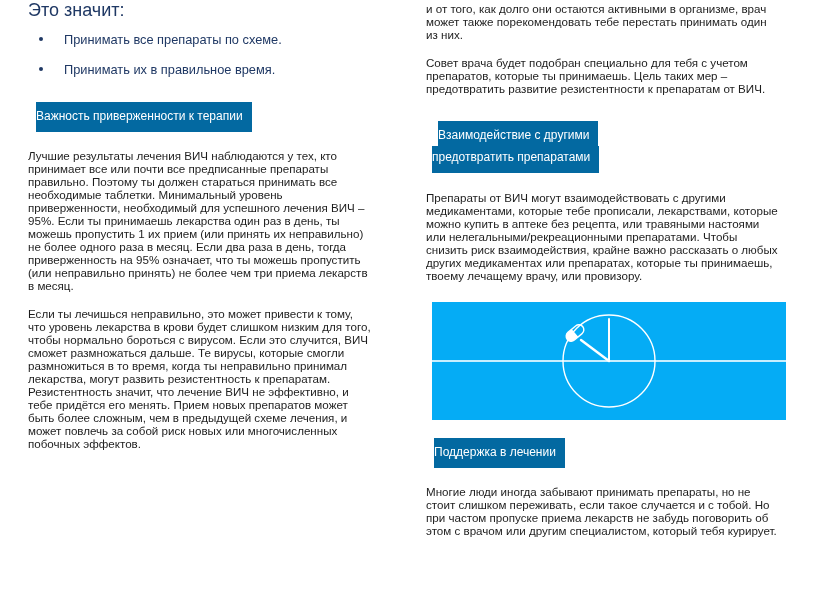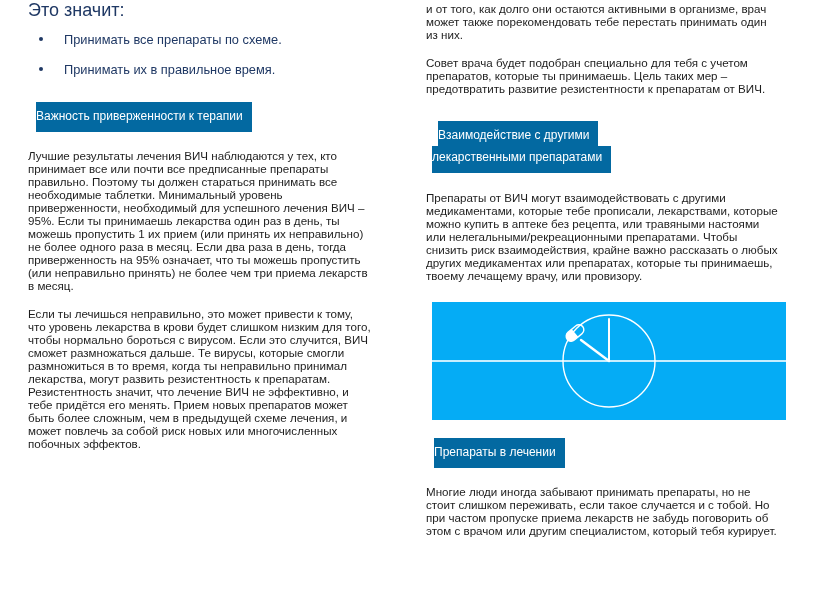--- a/index.html
+++ b/index.html
@@ -165,21 +165,21 @@
   </div>
 
   <div class="col col-right">
 
     <p class="body" style="padding-top:2px;">и от того, как долго они остаются активными в организме, врач может также порекомендовать тебе перестать принимать  один из них.</p>
 
     <p class="body">Совет врача будет подобран специально для тебя с учетом препаратов, которые ты принимаешь. Цель таких мер – предотвратить развитие резистентности к препаратам от ВИЧ.</p>
 
     <div class="heading two-line heading-interaction">
       <span class="hl l1">Взаимодействие с другими</span>
-      <span class="hl l2">лекарственными препаратами</span>
+      <span class="hl l2">предотвратить препаратами</span>
     </div>
 
     <p class="body">Препараты от ВИЧ могут взаимодействовать с другими медикаментами, которые тебе прописали, лекарствами, которые можно купить в аптеке без рецепта,  или травяными настоями или нелегальными/рекреационными препаратами.  Чтобы снизить риск взаимодействия, крайне важно рассказать о любых других медикаментах или препаратах, которые ты принимаешь, твоему лечащему врачу, или провизору.</p>
 
     <div class="illustration">
       <div class="divider"></div>
       <svg width="354" height="118" viewBox="0 0 354 118" aria-hidden="true">
 
         <circle cx="177" cy="59" r="46" fill="none" stroke="#ffffff" stroke-width="1.4"></circle>
 
@@ -188,20 +188,20 @@
         <line x1="177" y1="59" x2="149" y2="38" stroke="#ffffff" stroke-width="2.4" stroke-linecap="round"></line>
 
         <g transform="translate(143,31) rotate(-40)">
           <rect x="-10" y="-5" width="20" height="10" rx="5" ry="5" fill="none" stroke="#ffffff" stroke-width="1.4"></rect>
           <path d="M -10 0 a 5 5 0 0 1 5 -5 L 0 -5 L 0 5 L -5 5 a 5 5 0 0 1 -5 -5 z" fill="#ffffff"></path>
         </g>
       </svg>
     </div>
 
     <div class="heading heading-support">
-      <span class="hl">Препараты в лечении</span>
+      <span class="hl">Поддержка в лечении</span>
     </div>
 
     <p class="body">Многие люди иногда забывают принимать препараты, но не стоит слишком переживать, если такое случается и с тобой. Но при частом пропуске приема лекарств не забудь поговорить об этом с врачом или другим специалистом, который тебя курирует.</p>
 
   </div>
 
 </div>
 
 </body></html>

